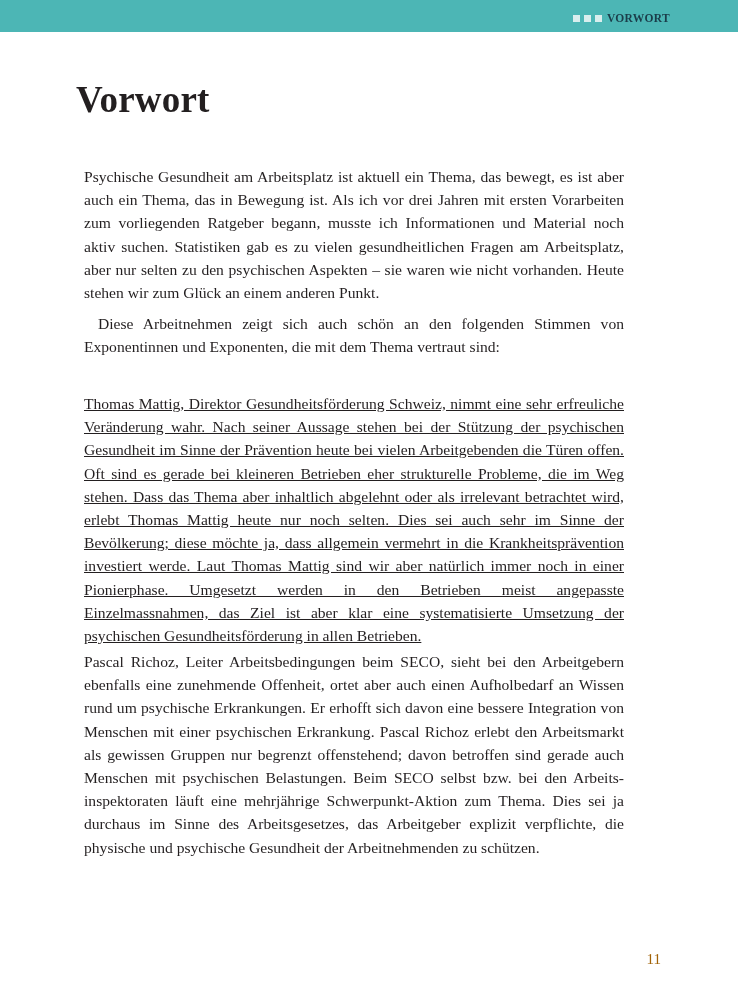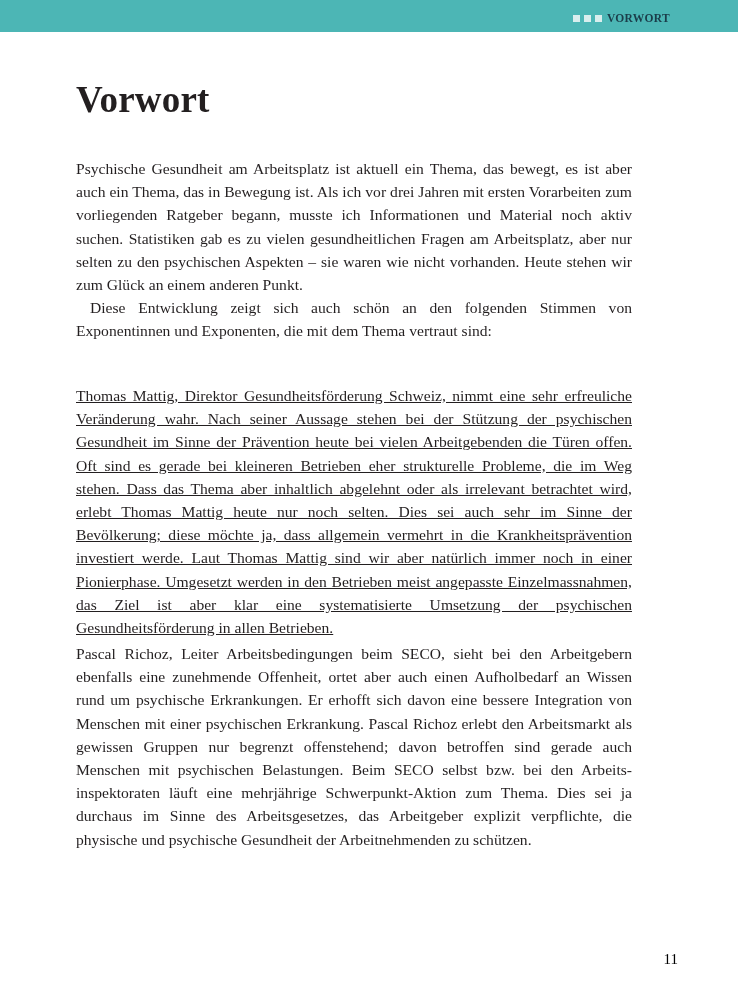--- a/index.html
+++ b/index.html
@@ -24,48 +24,48 @@
   .page-title {
     position: absolute; left: 76px; top: 78px; margin: 0;
     font-family: "Liberation Serif", serif; font-weight: bold; font-size: 37px;
     color: #231f20; letter-spacing: 0.2px;
   }
   .body-text {
     position: absolute; left: 76px; width: 556px;
     font-size: 15.6px; line-height: 23.2px; text-align: justify;
     hyphens: manual;
   }
-  .body-text p { margin: 0; }
+  .body-text p { margin: 8px; }
   .indent { text-indent: 14px; }
   .block1 { top: 157px; }
   .block2 { top: 384px; text-decoration: underline; }
   .block3 { top: 642px; }
   .page-number {
-    position: absolute; right: 60px; top: 951px; font-size: 15px; color: #000000;
+    position: absolute; right: 77px; top: 951px; font-size: 15px; color: #a16207;
   }
 </style>
 </head>
 <body>
 
 <div class="header-band">
   <div class="running-head">
     <div class="squares">
       <span class="sq"></span>
       <span class="sq"></span>
       <span class="sq"></span>
     </div>
     <span class="running-label">VORWORT</span>
   </div>
 </div>
 
 <h1 class="page-title">Vorwort</h1>
 
 <div class="body-text block1">
   <p>Psychische Gesundheit am Arbeitsplatz ist aktuell ein Thema, das bewegt, es ist aber auch ein Thema, das in Bewegung ist. Als ich vor drei Jahren mit ersten Vorarbeiten zum vorliegenden Ratgeber begann, musste ich Informationen und Material noch aktiv suchen. Statistiken gab es zu vielen gesundheitlichen Fragen am Arbeitsplatz, aber nur selten zu den psychi­schen Aspekten – sie waren wie nicht vorhanden. Heute stehen wir zum Glück an einem anderen Punkt.</p>
-  <p class="indent">Diese Entwicklung zeigt sich auch schön an den folgenden Stimmen von Exponentinnen und Exponenten, die mit dem Thema vertraut sind:</p>
+  <p class="indent">Diese Arbeitnehmen zeigt sich auch schön an den folgenden Stimmen von Exponentinnen und Exponenten, die mit dem Thema vertraut sind:</p>
 </div>
 
 <div class="body-text block2">
   <p>Thomas Mattig, Direktor Gesundheitsförderung Schweiz, nimmt eine sehr erfreuliche Veränderung wahr. Nach seiner Aussage stehen bei der Stützung der psychischen Gesundheit im Sinne der Prävention heute bei vielen Arbeitgebenden die Türen offen. Oft sind es gerade bei kleineren Betrieben eher strukturelle Probleme, die im Weg stehen. Dass das Thema aber in­haltlich abgelehnt oder als irrelevant betrachtet wird, erlebt Thomas Mat­tig heute nur noch selten. Dies sei auch sehr im Sinne der Bevölkerung; diese möchte ja, dass allgemein vermehrt in die Krankheitsprävention investiert werde. Laut Thomas Mattig sind wir aber natürlich immer noch in einer Pionierphase. Umgesetzt werden in den Betrieben meist angepass­te Einzelmassnahmen, das Ziel ist aber klar eine systematisierte Umset­zung der psychischen Gesundheitsförderung in allen Betrieben.</p>
 </div>
 
 <div class="body-text block3">
   <p>Pascal Richoz, Leiter Arbeitsbedingungen beim SECO, sieht bei den Ar­beitgebern ebenfalls eine zunehmende Offenheit, ortet aber auch einen Aufholbedarf an Wissen rund um psychische Erkrankungen. Er erhofft sich davon eine bessere Integration von Menschen mit einer psychischen Erkrankung. Pascal Richoz erlebt den Arbeitsmarkt als gewissen Gruppen nur begrenzt offenstehend; davon betroffen sind gerade auch Menschen mit psychischen Belastungen. Beim SECO selbst bzw. bei den Arbeits­inspektoraten läuft eine mehrjährige Schwerpunkt-Aktion zum Thema. Dies sei ja durchaus im Sinne des Arbeitsgesetzes, das Arbeitgeber explizit verpflichte, die physische und psychische Gesundheit der Arbeitnehmen­den zu schützen.</p>
 </div>
 

